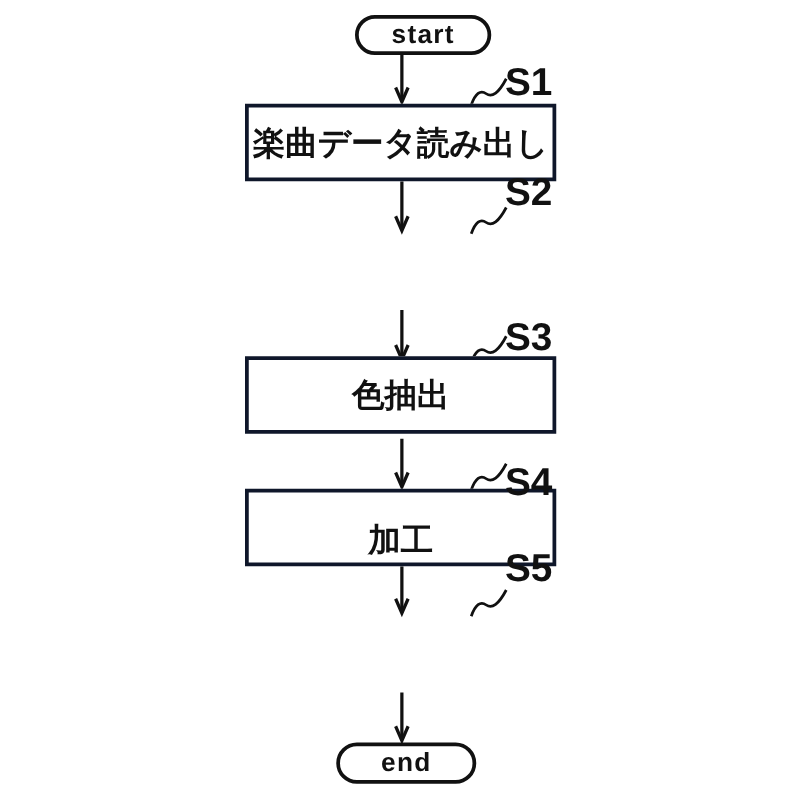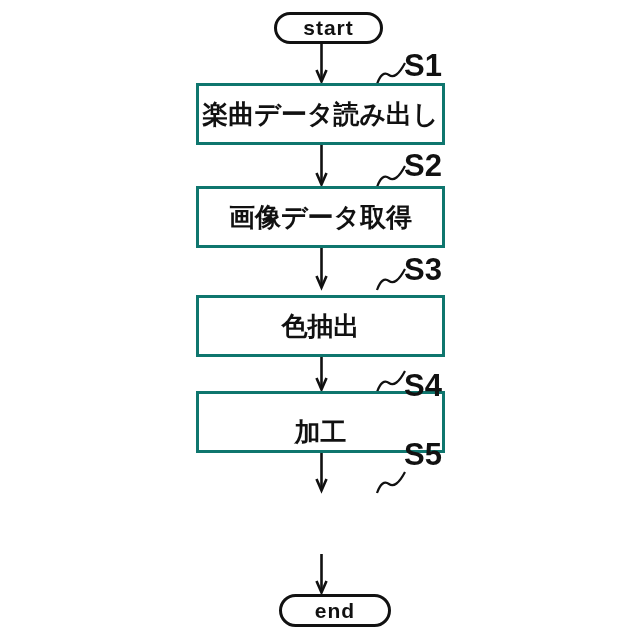--- a/index.html
+++ b/index.html
@@ -29,53 +29,53 @@
     border: 3px solid #111111;
     border-radius: 18px;
     display: flex;
     align-items: center;
     justify-content: center;
     font-size: 21px;
     font-weight: 600;
     letter-spacing: 1px;
     background: #ffffff;
   }
-  .terminal.start { left: 274px; top: 12px;  width: 109px; height: 32px; }
-  .terminal.end   { left: 279px; top: 594px; width: 112px; height: 33px; }
+  .terminal.start { left: 284px; top: 12px;  width: 109px; height: 32px; }
+  .terminal.end   { left: 269px; top: 594px; width: 112px; height: 33px; }
   .step-box {
     position: absolute;
     box-sizing: border-box;
     left: 196px;
     width: 249px;
     height: 62px;
-    border: 3px solid #0f766e;
+    border: 3px solid #0f172a;
     background: #ffffff;
     display: flex;
     align-items: center;
     justify-content: center;
     font-size: 26px;
     font-weight: 600;
     letter-spacing: 0px;
     white-space: nowrap;
   }
   .step-box.b1 { top: 83px;  }
   .step-box.b2 { top: 186px; }
-  .step-box.b3 { top: 295px; }
+  .step-box.b3 { top: 285px; }
   .step-box.b4 { top: 391px; align-items: flex-end; }
   .step-box.b5 { top: 492px; }
   .step-id {
     position: absolute;
     left: 404px;
     font-size: 31px;
     line-height: 1;
     font-weight: 600;
     letter-spacing: 0px;
   }
   .step-id.i1 { top: 50px;  }
-  .step-id.i2 { top: 150px; }
+  .step-id.i2 { top: 138px; }
   .step-id.i3 { top: 254px; }
   .step-id.i4 { top: 370px; }
   .step-id.i5 { top: 439px; }
   .connector-layer path,
   .connector-layer line,
   .connector-layer polyline {
     stroke: #111111;
     fill: none;
   }
 </style>
@@ -131,23 +131,20 @@
   <div class="terminal start">
     <span>start</span>
   </div>
   <div class="terminal end">
     <span>end</span>
   </div>
 
   <div class="step-box b1">
     <span>楽曲データ読み出し</span>
   </div>
-  <div class="step-box b2">
-    <span>画像データ取得</span>
-  </div>
   <div class="step-box b3">
     <span>色抽出</span>
   </div>
   <div class="step-box b4">
     <span>加工</span>
   </div>
 
   <div class="step-id i1">S1</div>
   <div class="step-id i2">S2</div>
   <div class="step-id i3">S3</div>

